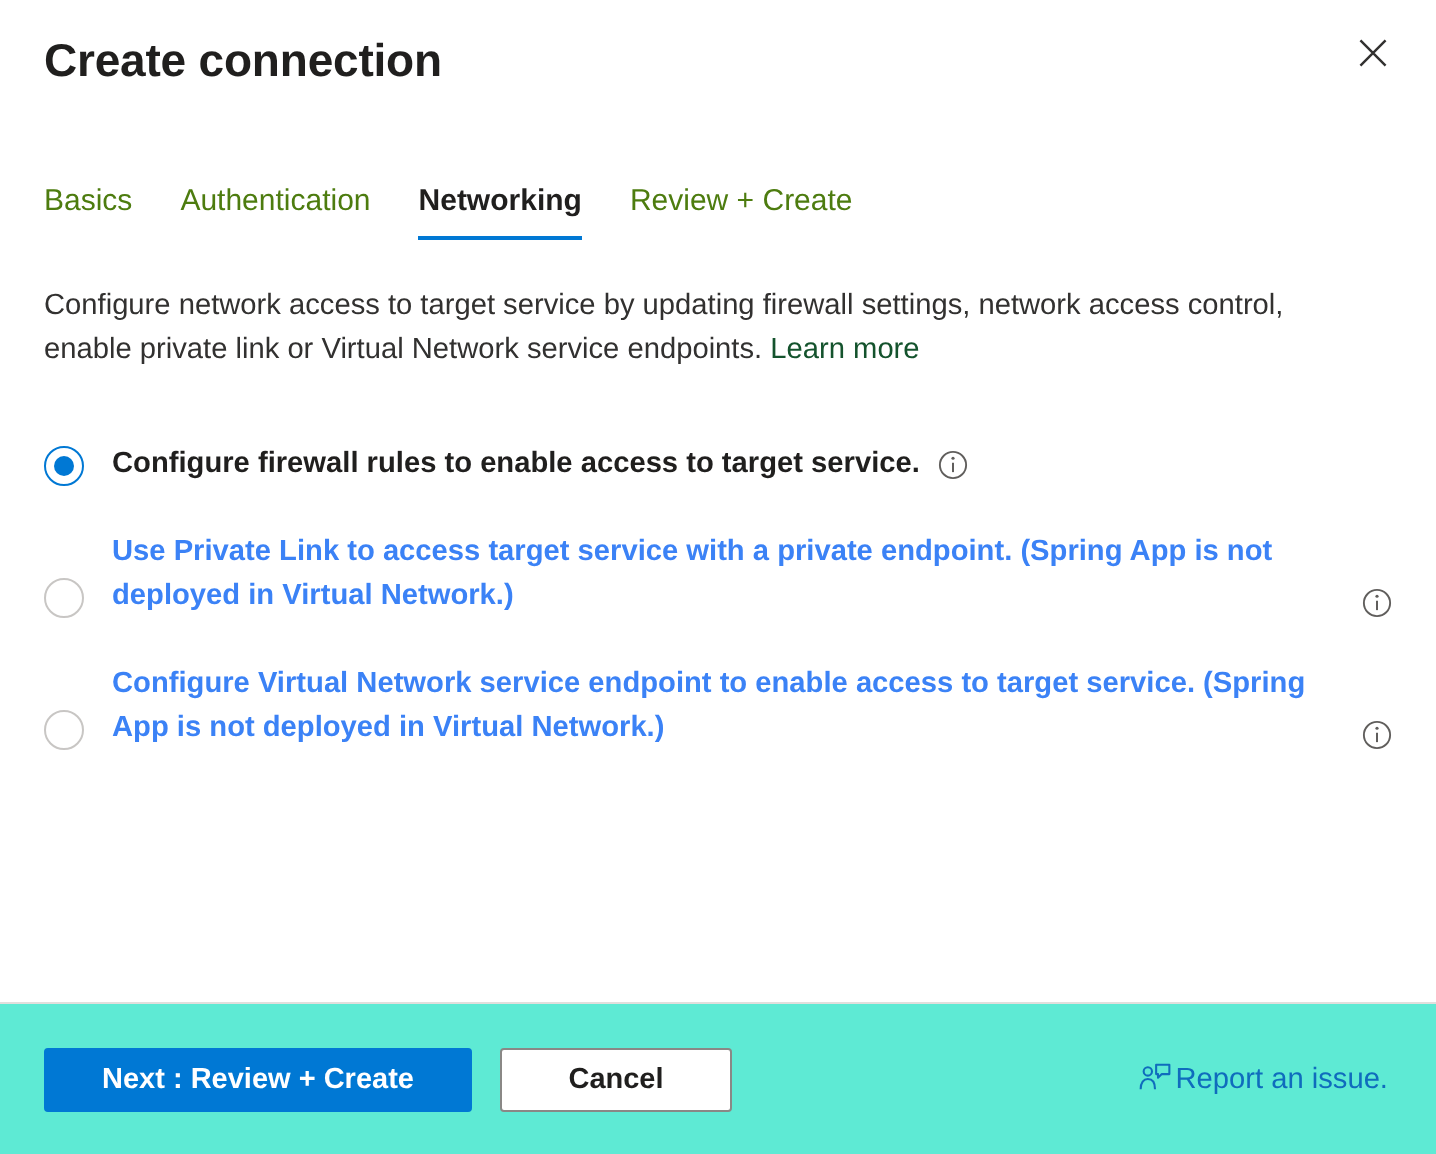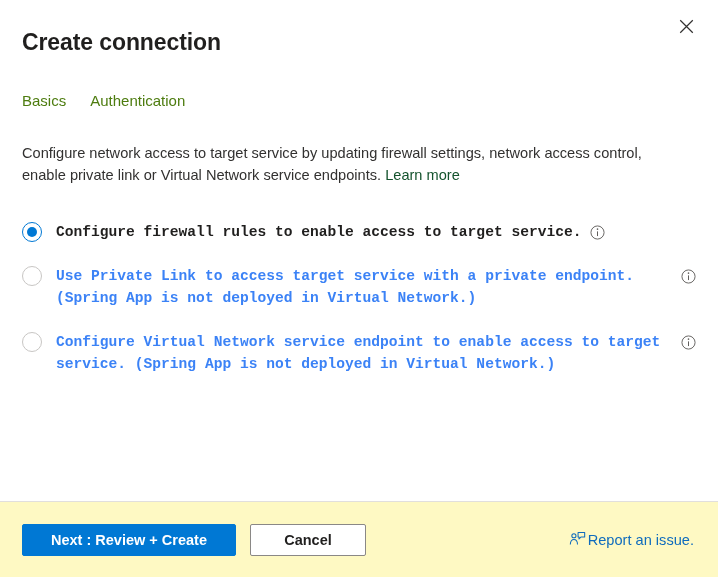--- a/index.html
+++ b/index.html
@@ -12,21 +12,21 @@
     background: #ffffff;
     font-family: "Liberation Sans", sans-serif;
     color: #323130;
     overflow: hidden;
     position: relative;
   }
 
   
   .blade-header {
     position: relative;
-    padding: 28px 20px 0 22px;
+    padding: 16px 20px 0 22px;
     height: 52px;
     box-sizing: border-box;
   }
   .blade-title {
     font-size: 23px;
     font-weight: 600;
     color: #201f1e;
     letter-spacing: -0.1px;
     line-height: 28px;
     margin: 0;
@@ -102,24 +102,23 @@
     text-decoration: none;
     cursor: pointer;
   }
 
   
   .options {
     margin-top: 35px;
   }
   .option-row {
     display: flex;
-    align-items: flex-start;
+    align-items: flex-end;
     margin-bottom: 22px;
     position: relative;
-    font-family: Liberation Mono, monospace;
   }
   .option-row:last-child { margin-bottom: 0; }
 
   .radio {
     flex: 0 0 auto;
     width: 20px;
     height: 20px;
     border-radius: 50%;
     border: 1.6px solid #0078d4;
     box-sizing: border-box;
@@ -181,21 +180,21 @@
   }
 
   
   .footer {
     position: absolute;
     left: 0;
     right: 0;
     bottom: 0;
     height: 76px;
     border-top: 1px solid #e1dfdd;
-    background: #fef9c3;
+    background: #5eead4;
     display: flex;
     align-items: center;
     padding: 0 22px;
     box-sizing: border-box;
   }
   .btn {
     font-family: "Liberation Sans", sans-serif;
     font-size: 14.5px;
     font-weight: 600;
     height: 32px;
@@ -247,20 +246,22 @@
       <svg width="15" height="15" viewBox="0 0 16 16" aria-hidden="true">
         <path d="M1.3 1.3 L14.7 14.7 M14.7 1.3 L1.3 14.7" stroke="currentColor" stroke-width="1.3" fill="none"></path>
       </svg>
     </span>
   </button>
 </div>
 
 <div class="tabs">
   <button class="tab">Basics</button>
   <button class="tab">Authentication</button>
+  <button class="tab selected">Networking</button>
+  <button class="tab">Review + Create</button>
 </div>
 
 <div class="blade-body">
 
   <p class="description"><span>Configure network access to target service by updating firewall settings, network access control, enable private link or Virtual Network service endpoints.</span> <a class="link">Learn more</a></p>
 
   <div class="options">
 
     <div class="option-row">
       <span class="radio checked"></span>

